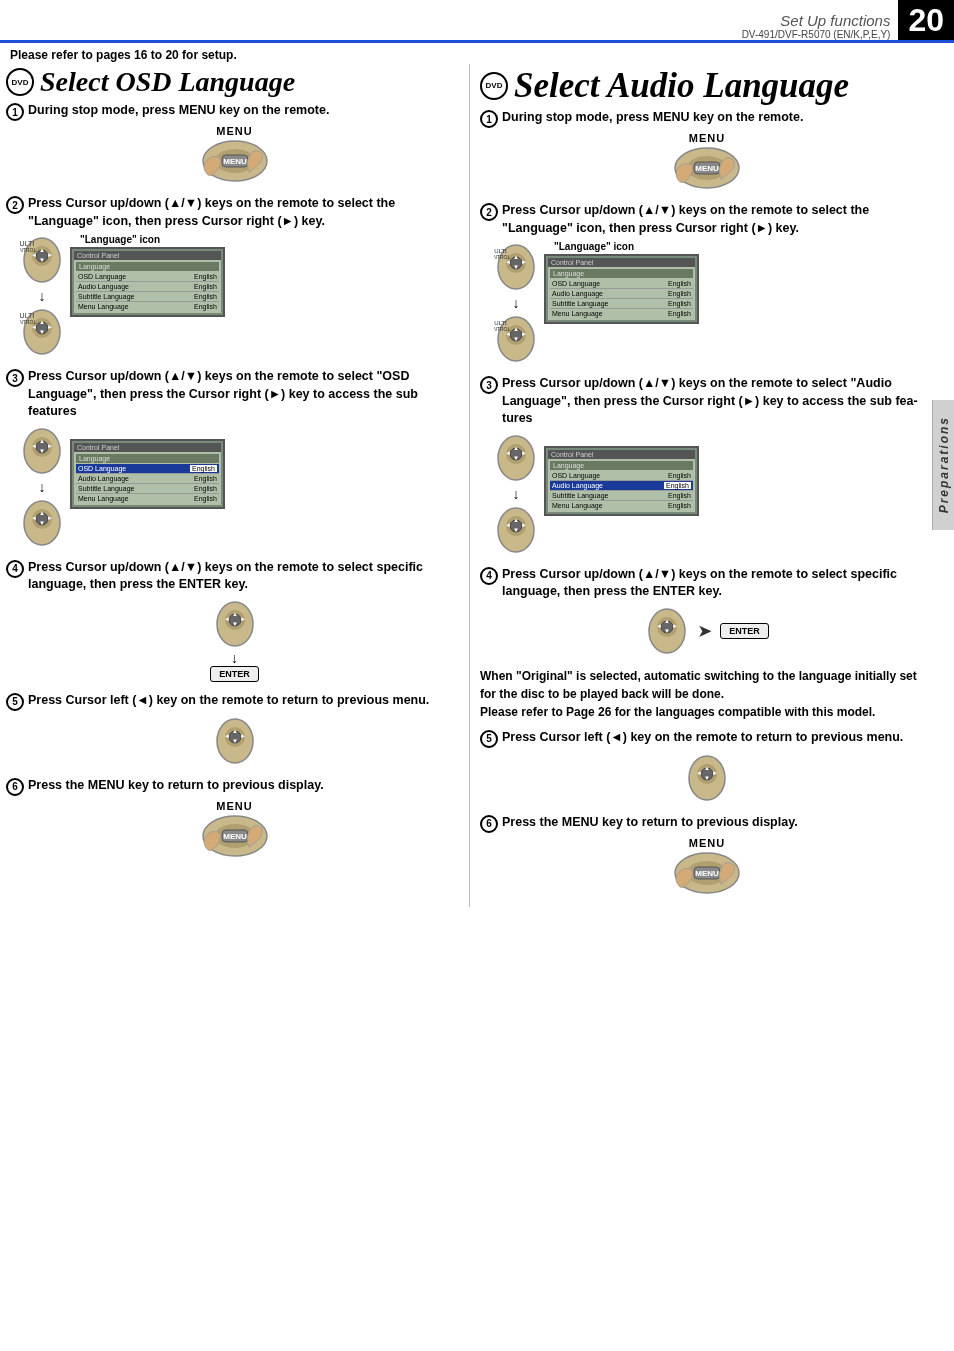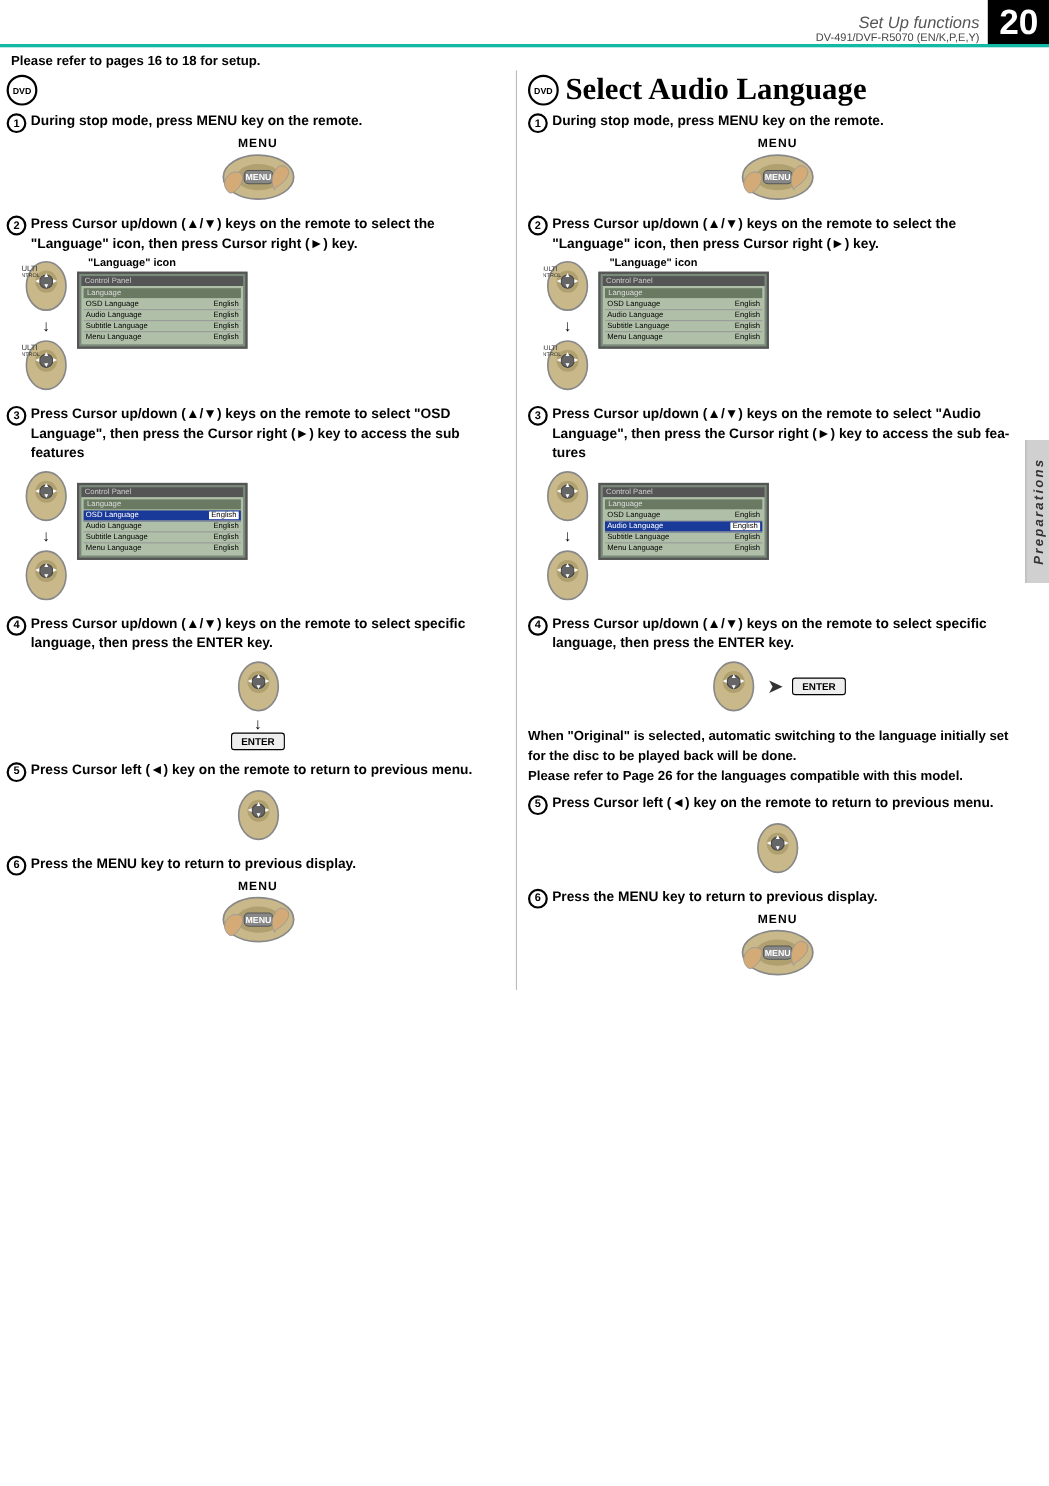--- a/index.html
+++ b/index.html
@@ -41,37 +41,38 @@
       font-weight: bold;
       flex-shrink: 0;
       margin-top: 1px;
       background: #fff;
     }
   </style>
 </head>
 <body>
 
 <div style="display:flex; flex-direction:column;">
-  <div style="display:flex; justify-content:flex-end; align-items:stretch; border-bottom:3px solid #14b8a6; padding-bottom:0;">
+  <div style="display:flex; justify-content:flex-end; align-items:stretch; border-bottom:3px solid #1d4ed8; padding-bottom:0;">
     <div style="display:flex; flex-direction:column; align-items:flex-end; padding-right:4px; justify-content:flex-end;">
       <div style="font-style:italic; font-size:15px; color:#555; margin-right:4px;">Set Up functions</div>
       <div style="font-size:10px; color:#444; margin-right:4px;">DV-491/DVF-R5070 (EN/K,P,E,Y)</div>
     </div>
     <div style="background:#000; color:#fff; font-size:32px; font-weight:bold; padding:4px 10px; line-height:1; display:flex; align-items:center;">20</div>
   </div>
 </div>
 
-<div style="font-weight:bold; font-size:12px; padding:5px 10px 2px 10px;">Please refer to pages 16 to 18 for setup.</div>
+<div style="font-weight:bold; font-size:12px; padding:5px 10px 2px 10px;">Please refer to pages 16 to 20 for setup.</div>
 
 <div style="display:flex; flex-direction:row; padding:0 6px; position:relative;">
 
   <div style="width:464px; padding-right:6px; border-right:1px solid #bbb;">
 
     <div style="display:flex; align-items:center; margin-bottom:6px; margin-top:4px;">
       <div style="display:inline-flex; align-items:center; justify-content:center; width:28px; height:28px; border:2px solid #000; border-radius:50%; font-size:8px; font-weight:bold; margin-right:6px; flex-shrink:0; background:#fff;">DVD</div>
+      <div style="font-family:Georgia,'Times New Roman',serif; font-size:28px; font-weight:bold; font-style:italic; line-height:1;">Select OSD Language</div>
     </div>
 
     <div class="step">
       <div class="step-header">
         <span class="circle-num">1</span>
         <span class="step-text">During stop mode, press MENU key on the re­mote.</span>
       </div>
       <div style="display:flex; flex-direction:column; align-items:center; margin:4px 0;">
         <div style="font-size:11px; font-weight:bold; letter-spacing:1px;">MENU</div>
 
@@ -255,21 +256,21 @@
           <path d="M50,34 Q60,28 62,22 Q64,16 58,14 Q54,12 50,18 Q46,24 48,32 Q50,38 50,34Z" fill="#d4aa77" stroke="#999" stroke-width="0.8"></path>
         </svg>
       </div>
     </div>
   </div>
 
   <div style="width:464px; padding-left:10px;">
 
     <div style="display:flex; align-items:center; margin-bottom:6px; margin-top:4px;">
       <div style="display:inline-flex; align-items:center; justify-content:center; width:28px; height:28px; border:2px solid #000; border-radius:50%; font-size:8px; font-weight:bold; margin-right:6px; flex-shrink:0; background:#fff;">DVD</div>
-      <div style="font-family:Georgia,'Times New Roman',serif; font-size:28px; font-weight:bold; line-height:1;">Select Audio Language</div>
+      <div style="font-family:Georgia,'Times New Roman',serif; font-size:35px; font-weight:bold; font-style:italic; line-height:1;">Select Audio Language</div>
     </div>
 
     <div class="step">
       <div class="step-header">
         <span class="circle-num">1</span>
         <span class="step-text">During stop mode, press MENU key on the re­mote.</span>
       </div>
       <div style="display:flex; flex-direction:column; align-items:center; margin:4px 0;">
         <div style="font-size:11px; font-weight:bold; letter-spacing:1px;">MENU</div>
         <svg width="70" height="48" viewBox="0 0 70 48">

